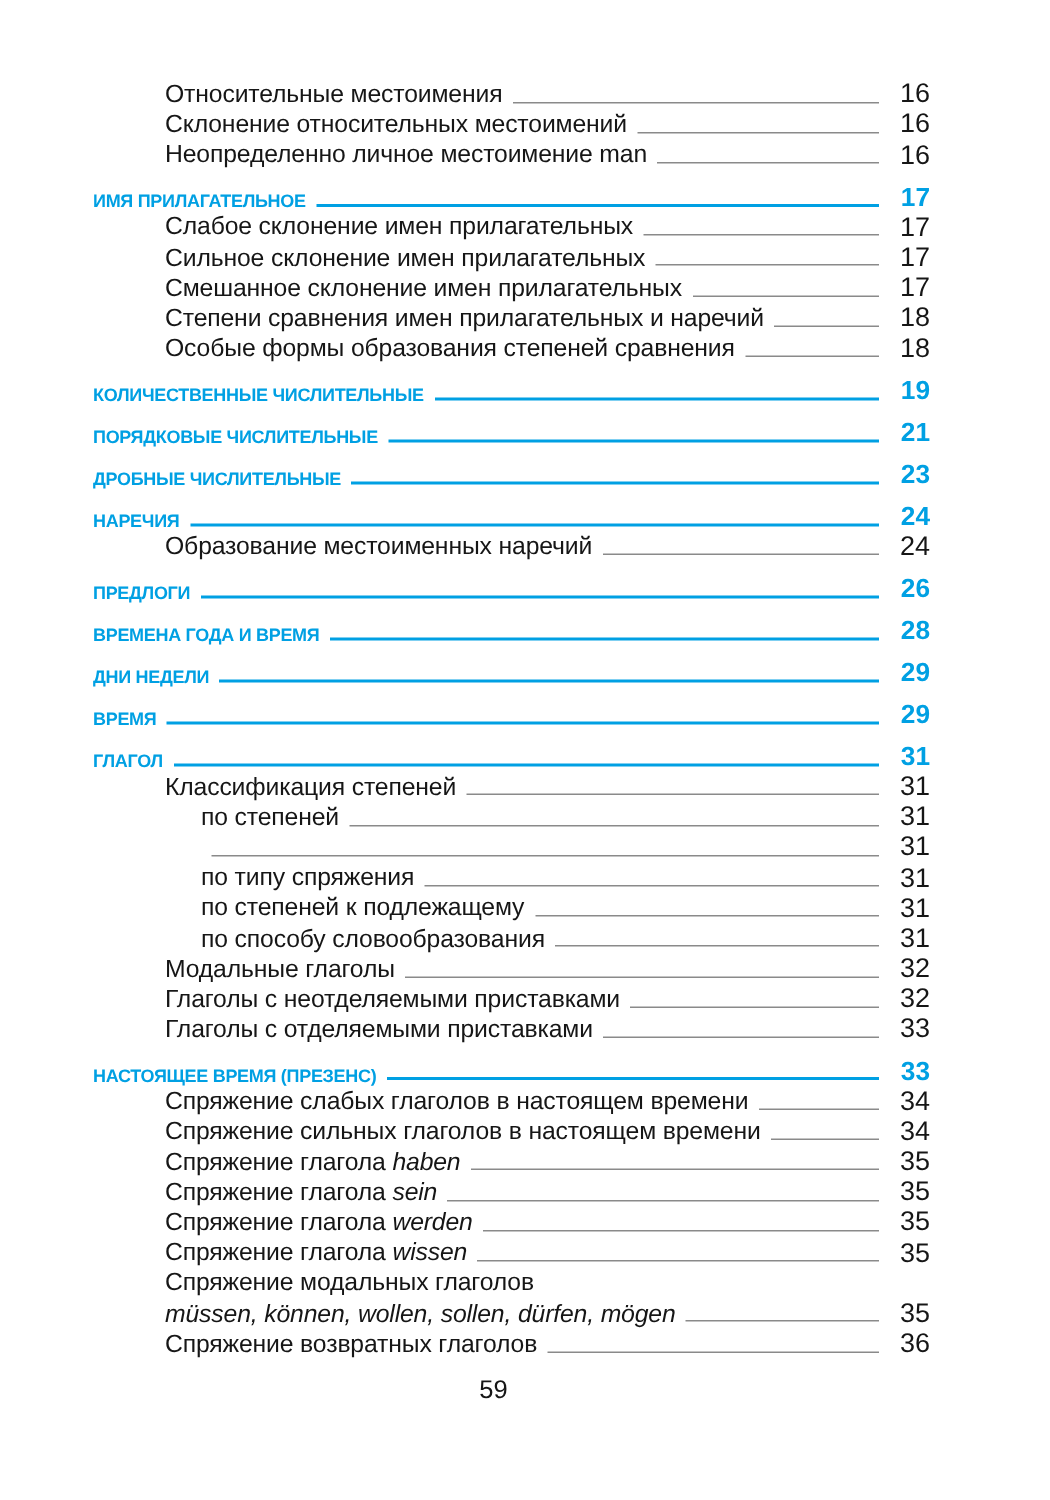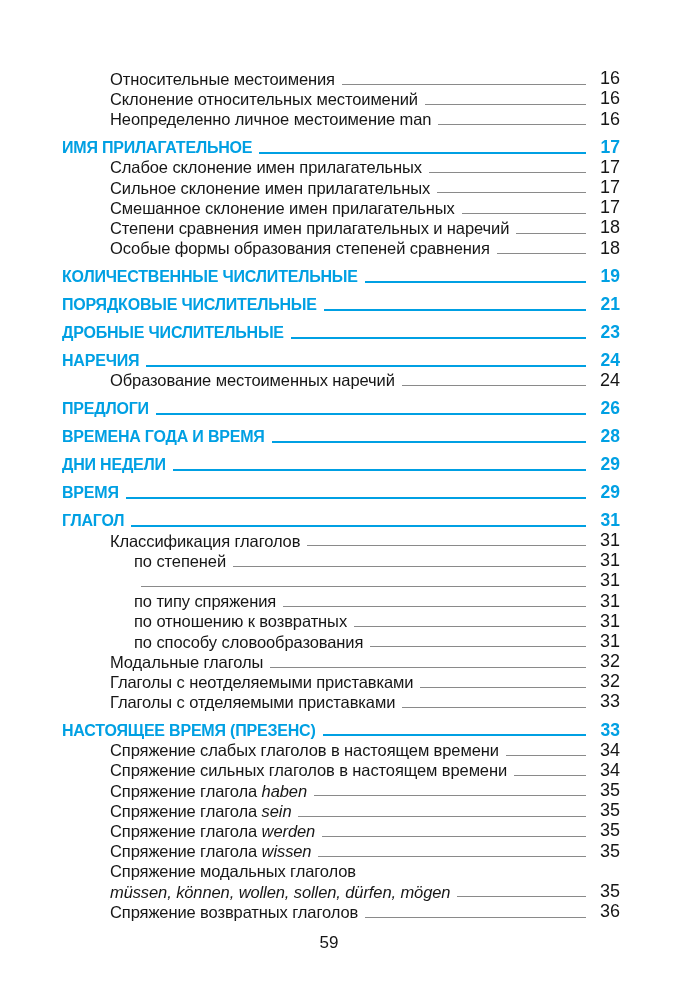--- a/index.html
+++ b/index.html
@@ -6,32 +6,32 @@
     --accent:#00A0E3;
     --text:#161616;
     --leader:#8a8a8a;
   }
   html,body{margin:0;padding:0;}
   body{
     width:700px;height:1000px;background:#ffffff;
     font-family:"Liberation Sans",sans-serif;color:var(--text);
     overflow:hidden;
   }
-  .book-page{position:relative;width:700px;height:776px;background:#fff;margin-top:16px;}
+  .book-page{position:relative;width:700px;height:776px;background:#fff;}
   .toc{padding:52px 80px 0 62px;}
   .row{display:flex;align-items:flex-end;height:20.2px;}
   .row.head{height:28px;}
   .row.l1{padding-left:48px;}
   .row.l2{padding-left:72px;}
   .label{
     white-space:nowrap;font-size:16.5px;line-height:1.05;
     letter-spacing:-0.1px;
   }
   .row.head .label{
-    font-size:16px;font-weight:bold;color:var(--accent);
+    font-size:12px;font-weight:bold;color:var(--accent);
     letter-spacing:-0.2px;
   }
   .it{font-style:italic;}
   .leader{
     flex:1;min-width:14px;
     border-bottom:1.6px solid var(--leader);
     margin:0 8px 3.5px 7px;
   }
   .row.head .leader{
     border-bottom:2.2px solid var(--accent);
@@ -143,40 +143,40 @@
         <span class="label"><span>ВРЕМЯ</span></span>
         <span class="leader"></span>
         <span class="page-num">29</span>
       </div>
       <div class="row l0 head">
         <span class="label"><span>ГЛАГОЛ</span></span>
         <span class="leader"></span>
         <span class="page-num">31</span>
       </div>
       <div class="row l1">
-        <span class="label"><span>Классификация глаголов</span></span>
+        <span class="label"><span>Классификация степеней</span></span>
         <span class="leader"></span>
         <span class="page-num">31</span>
       </div>
       <div class="row l2">
         <span class="label"><span>по степеней</span></span>
         <span class="leader"></span>
         <span class="page-num">31</span>
       </div>
       <div class="row l2">
         <span class="leader"></span>
         <span class="page-num">31</span>
       </div>
       <div class="row l2">
         <span class="label"><span>по типу спряжения</span></span>
         <span class="leader"></span>
         <span class="page-num">31</span>
       </div>
       <div class="row l2">
-        <span class="label"><span>по отношению к возвратных</span></span>
+        <span class="label"><span>по степеней к подлежащему</span></span>
         <span class="leader"></span>
         <span class="page-num">31</span>
       </div>
       <div class="row l2">
         <span class="label"><span>по способу словообразования</span></span>
         <span class="leader"></span>
         <span class="page-num">31</span>
       </div>
       <div class="row l1">
         <span class="label"><span>Модальные глаголы</span></span>

